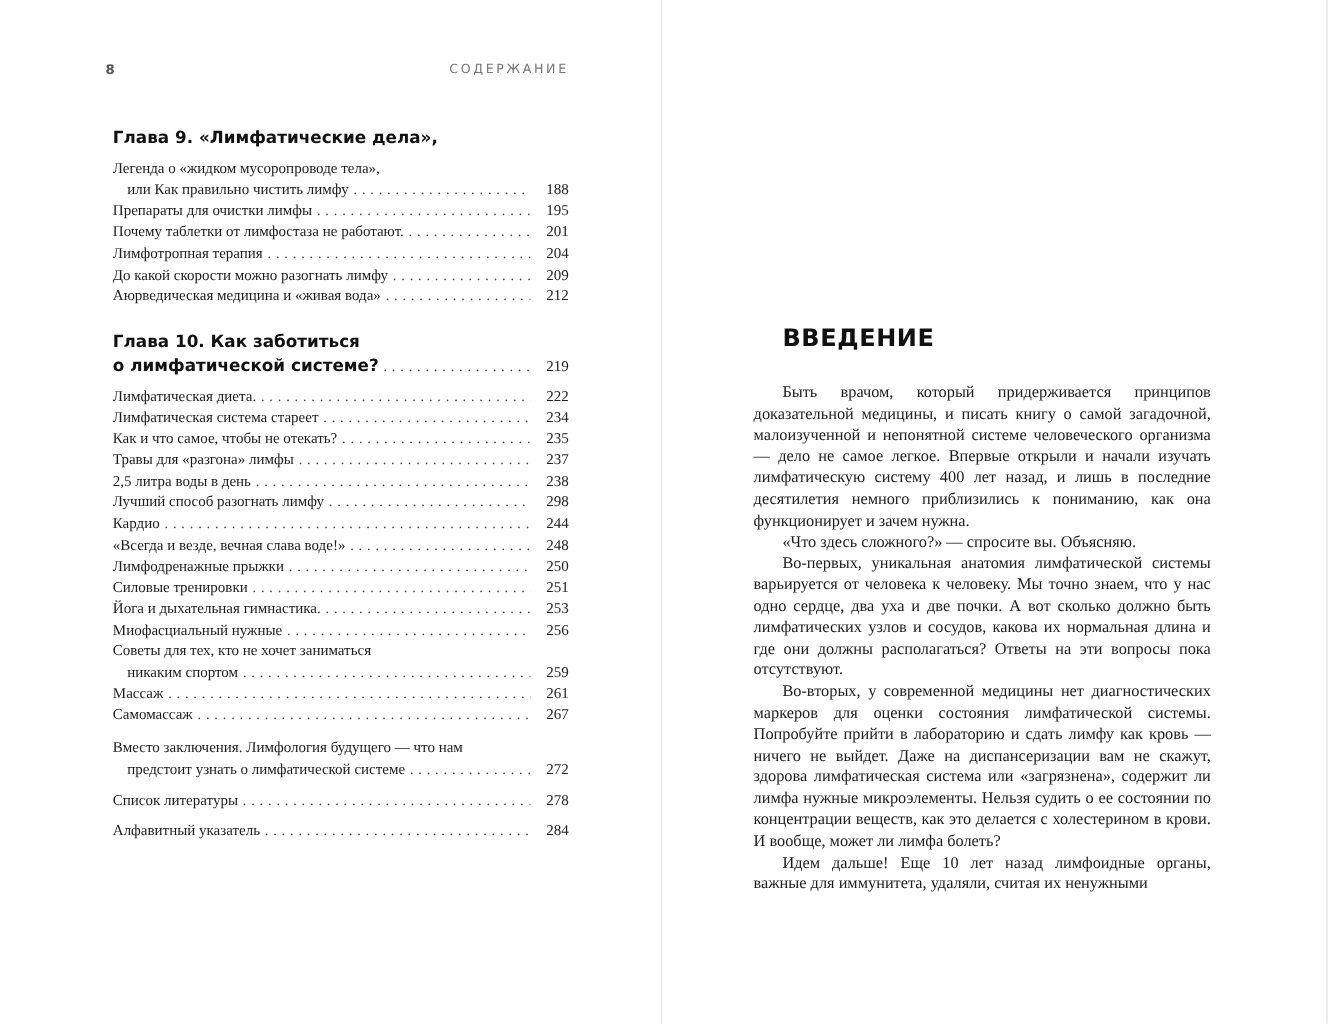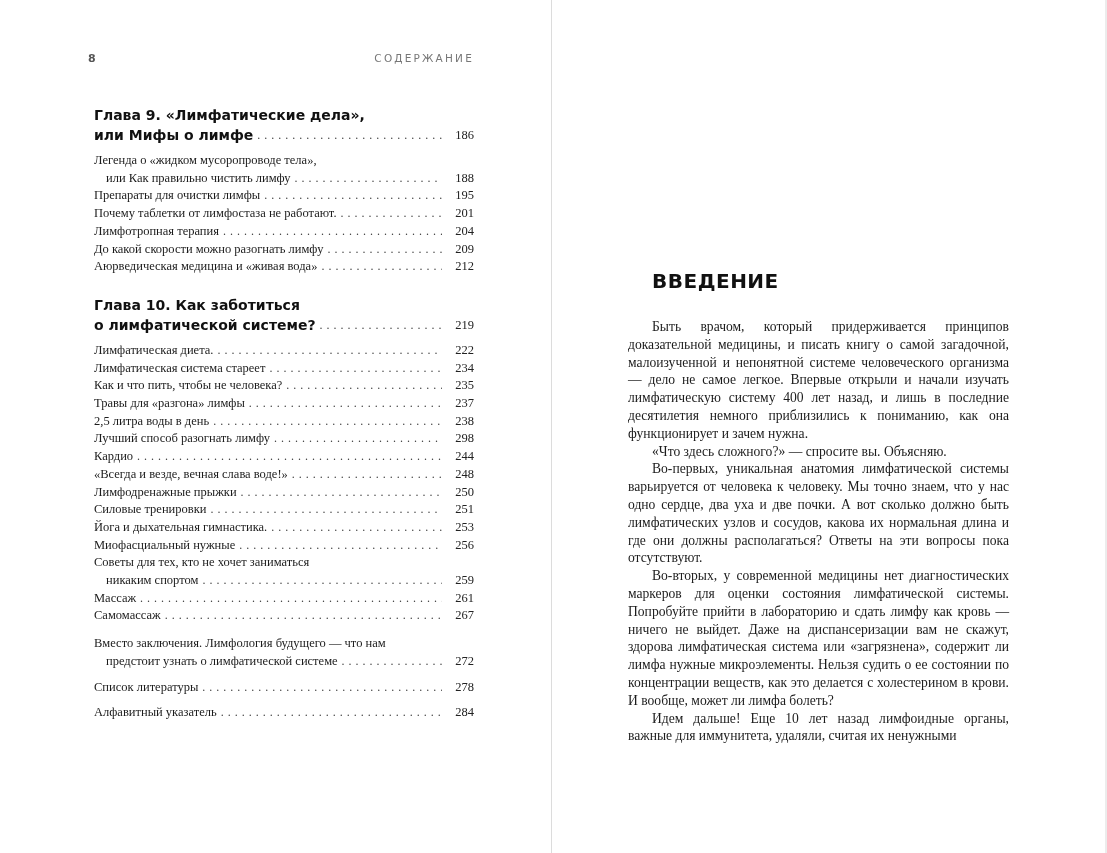--- a/index.html
+++ b/index.html
@@ -67,25 +67,20 @@
   <div class="page page-left">
     <div class="folio">8</div>
     <div class="running-head">СОДЕРЖАНИЕ</div>
 
     <div class="toc">
 
       <div class="toc-chapter">
         <div class="line">
             <span>Глава 9. «Лимфатические дела»,</span>
           </div>
-        <div class="line">
-          <span>или Мифы о лимфе</span>
-          <span class="dots"></span>
-          <span class="page-num">186</span>
-        </div>
       </div>
 
       <div class="toc-entry">
         <div class="line">
             <span>Легенда о «жидком мусоропроводе тела»,</span>
           </div>
         <div class="line cont">
           <span>или Как правильно чистить лимфу</span>
           <span class="dots"></span>
           <span class="page-num">188</span>
@@ -149,21 +144,21 @@
         </div>
       <div class="toc-entry">
           <div class="line">
             <span>Лимфатическая система стареет</span>
             <span class="dots"></span>
             <span class="page-num">234</span>
           </div>
         </div>
       <div class="toc-entry">
           <div class="line">
-            <span>Как и что пить, чтобы не человека?</span>
+            <span>Как и что самое, чтобы не отекать?</span>
             <span class="dots"></span>
             <span class="page-num">235</span>
           </div>
         </div>
       <div class="toc-entry">
           <div class="line">
             <span>Травы для «разгона» лимфы</span>
             <span class="dots"></span>
             <span class="page-num">237</span>
           </div>

